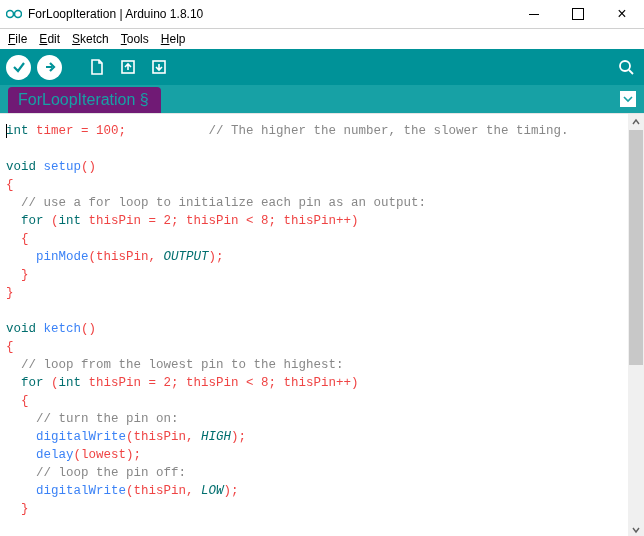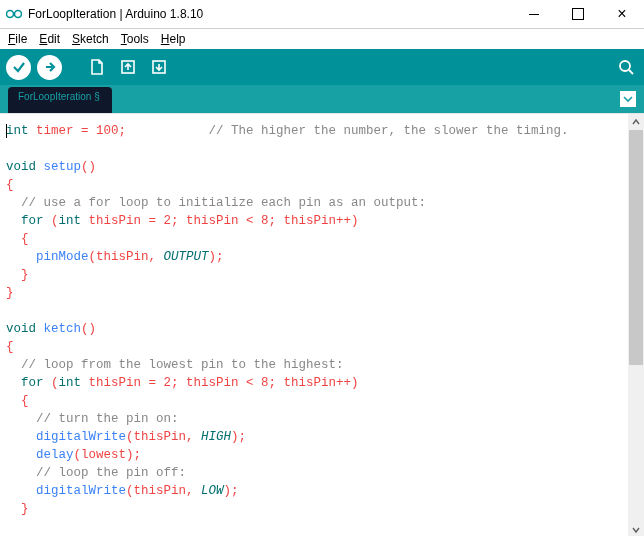--- a/index.html
+++ b/index.html
@@ -78,26 +78,26 @@
   }
   .tabbar {
     height: 28px;
     background: #17a1a5;
     display: flex;
     align-items: flex-end;
     padding: 0 8px;
     position: relative;
   }
   .tab {
-    background: #0f172a;
+    background: #701a75;
     color: #17a1a5;
     padding: 4px 12px 4px 10px;
     border-top-left-radius: 4px;
     border-top-right-radius: 4px;
-    font-size: 10px;
+    font-size: 16px;
     font-weight: 500;
     height: 18px;
     display: flex; 
   }
   .tab-chevron{
     position:absolute;
     right:8px;
     top:50%;
     transform:translateY(-50%);
     width:16px;height:16px;

